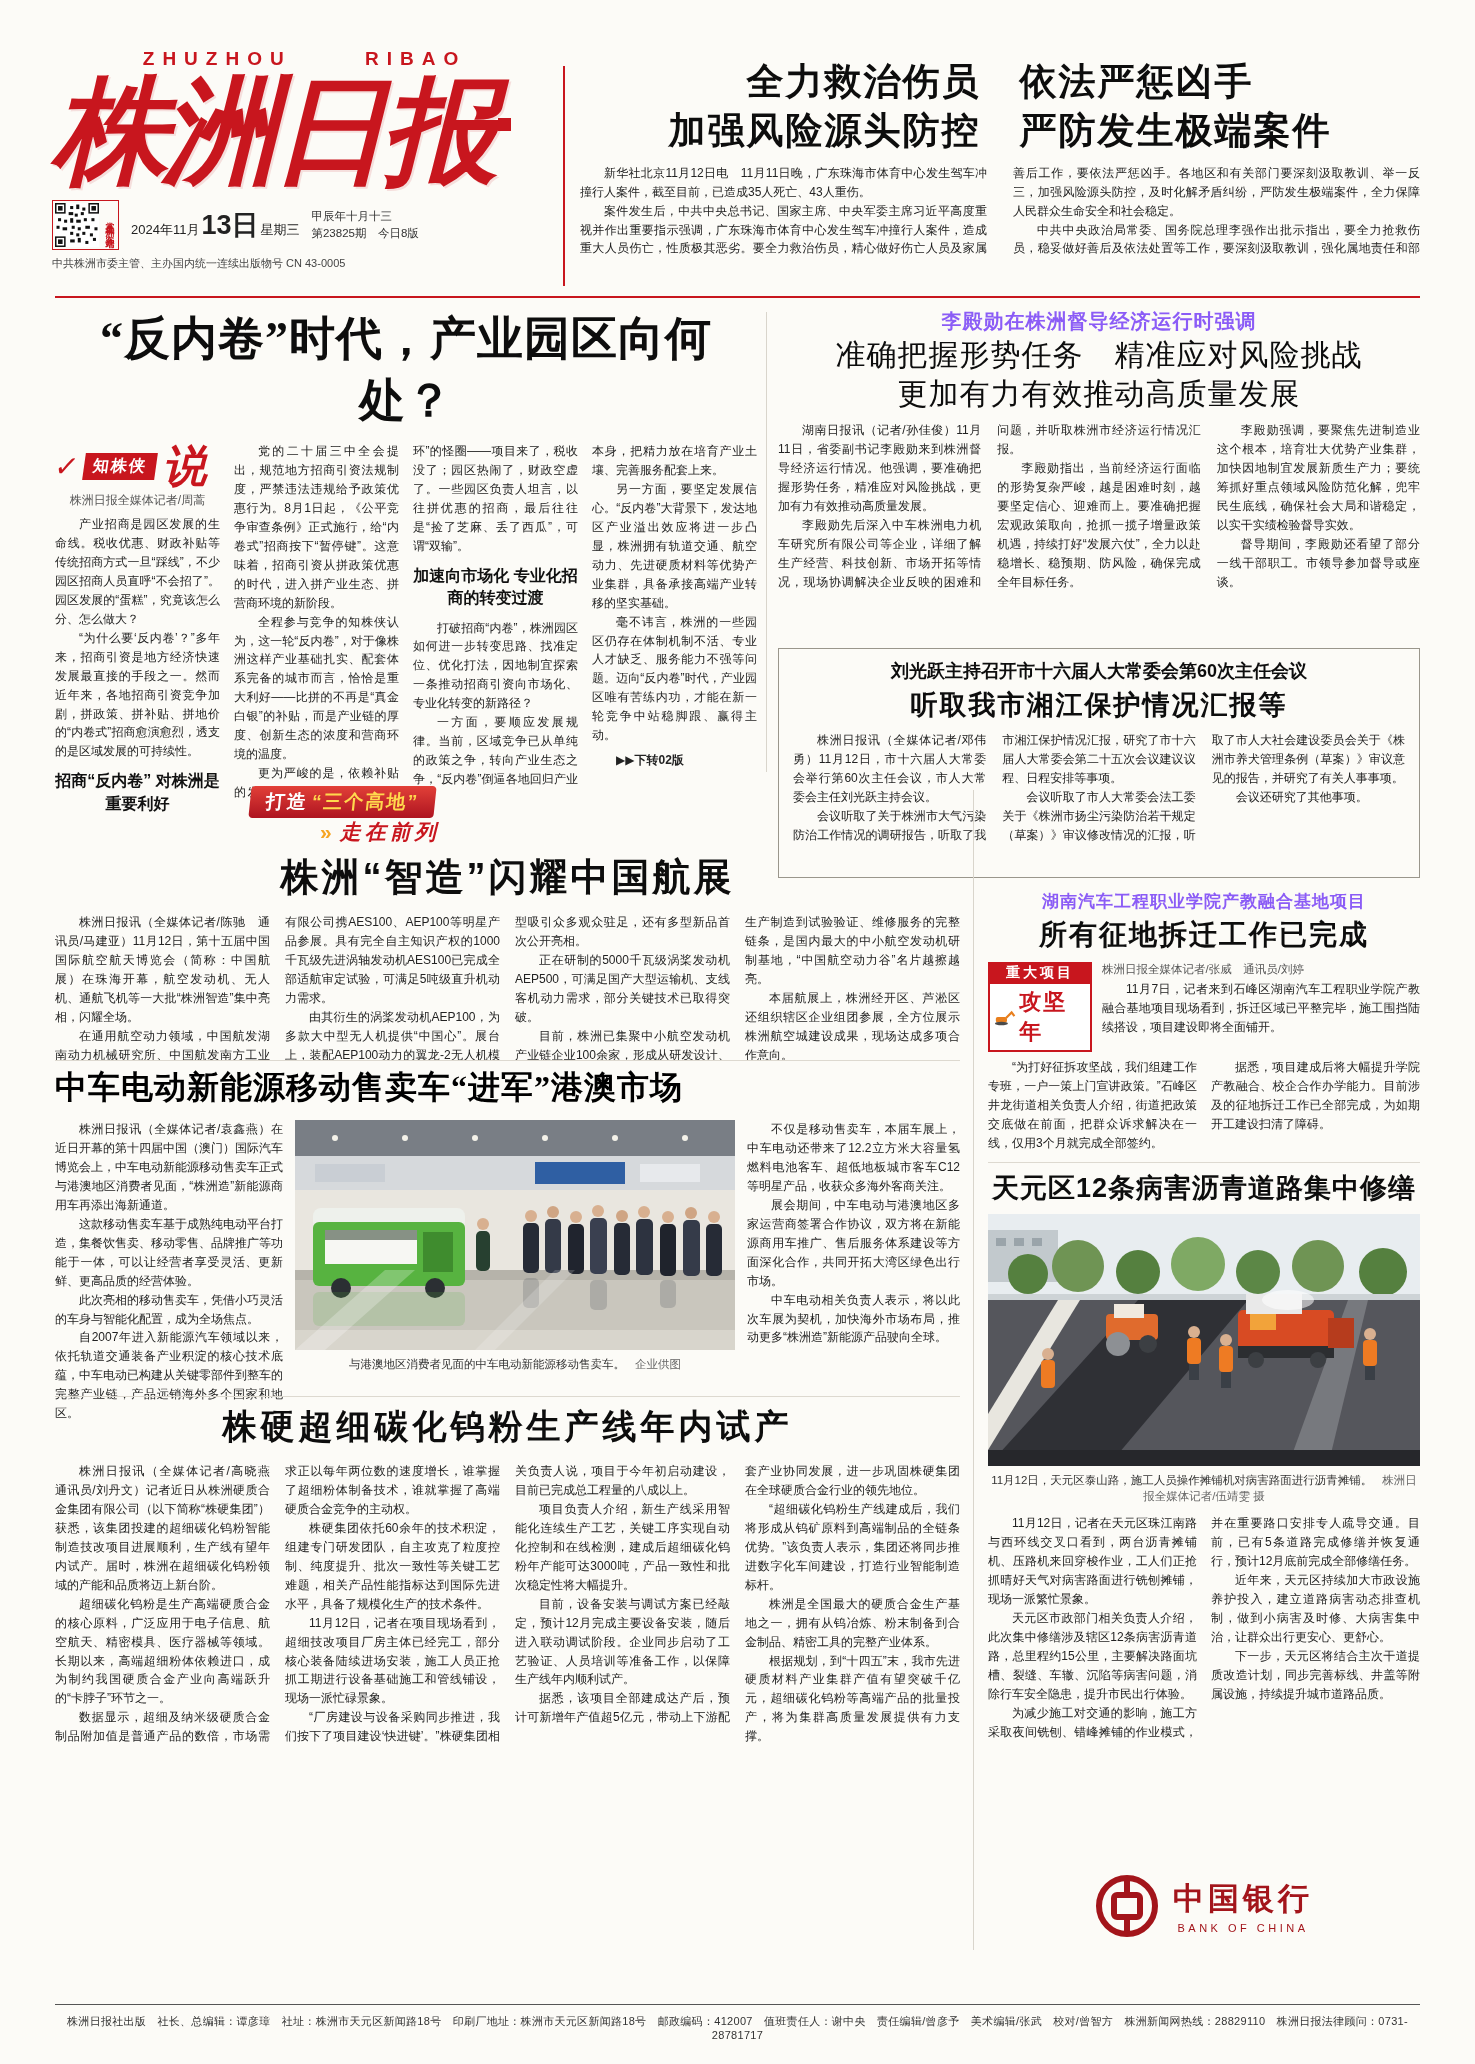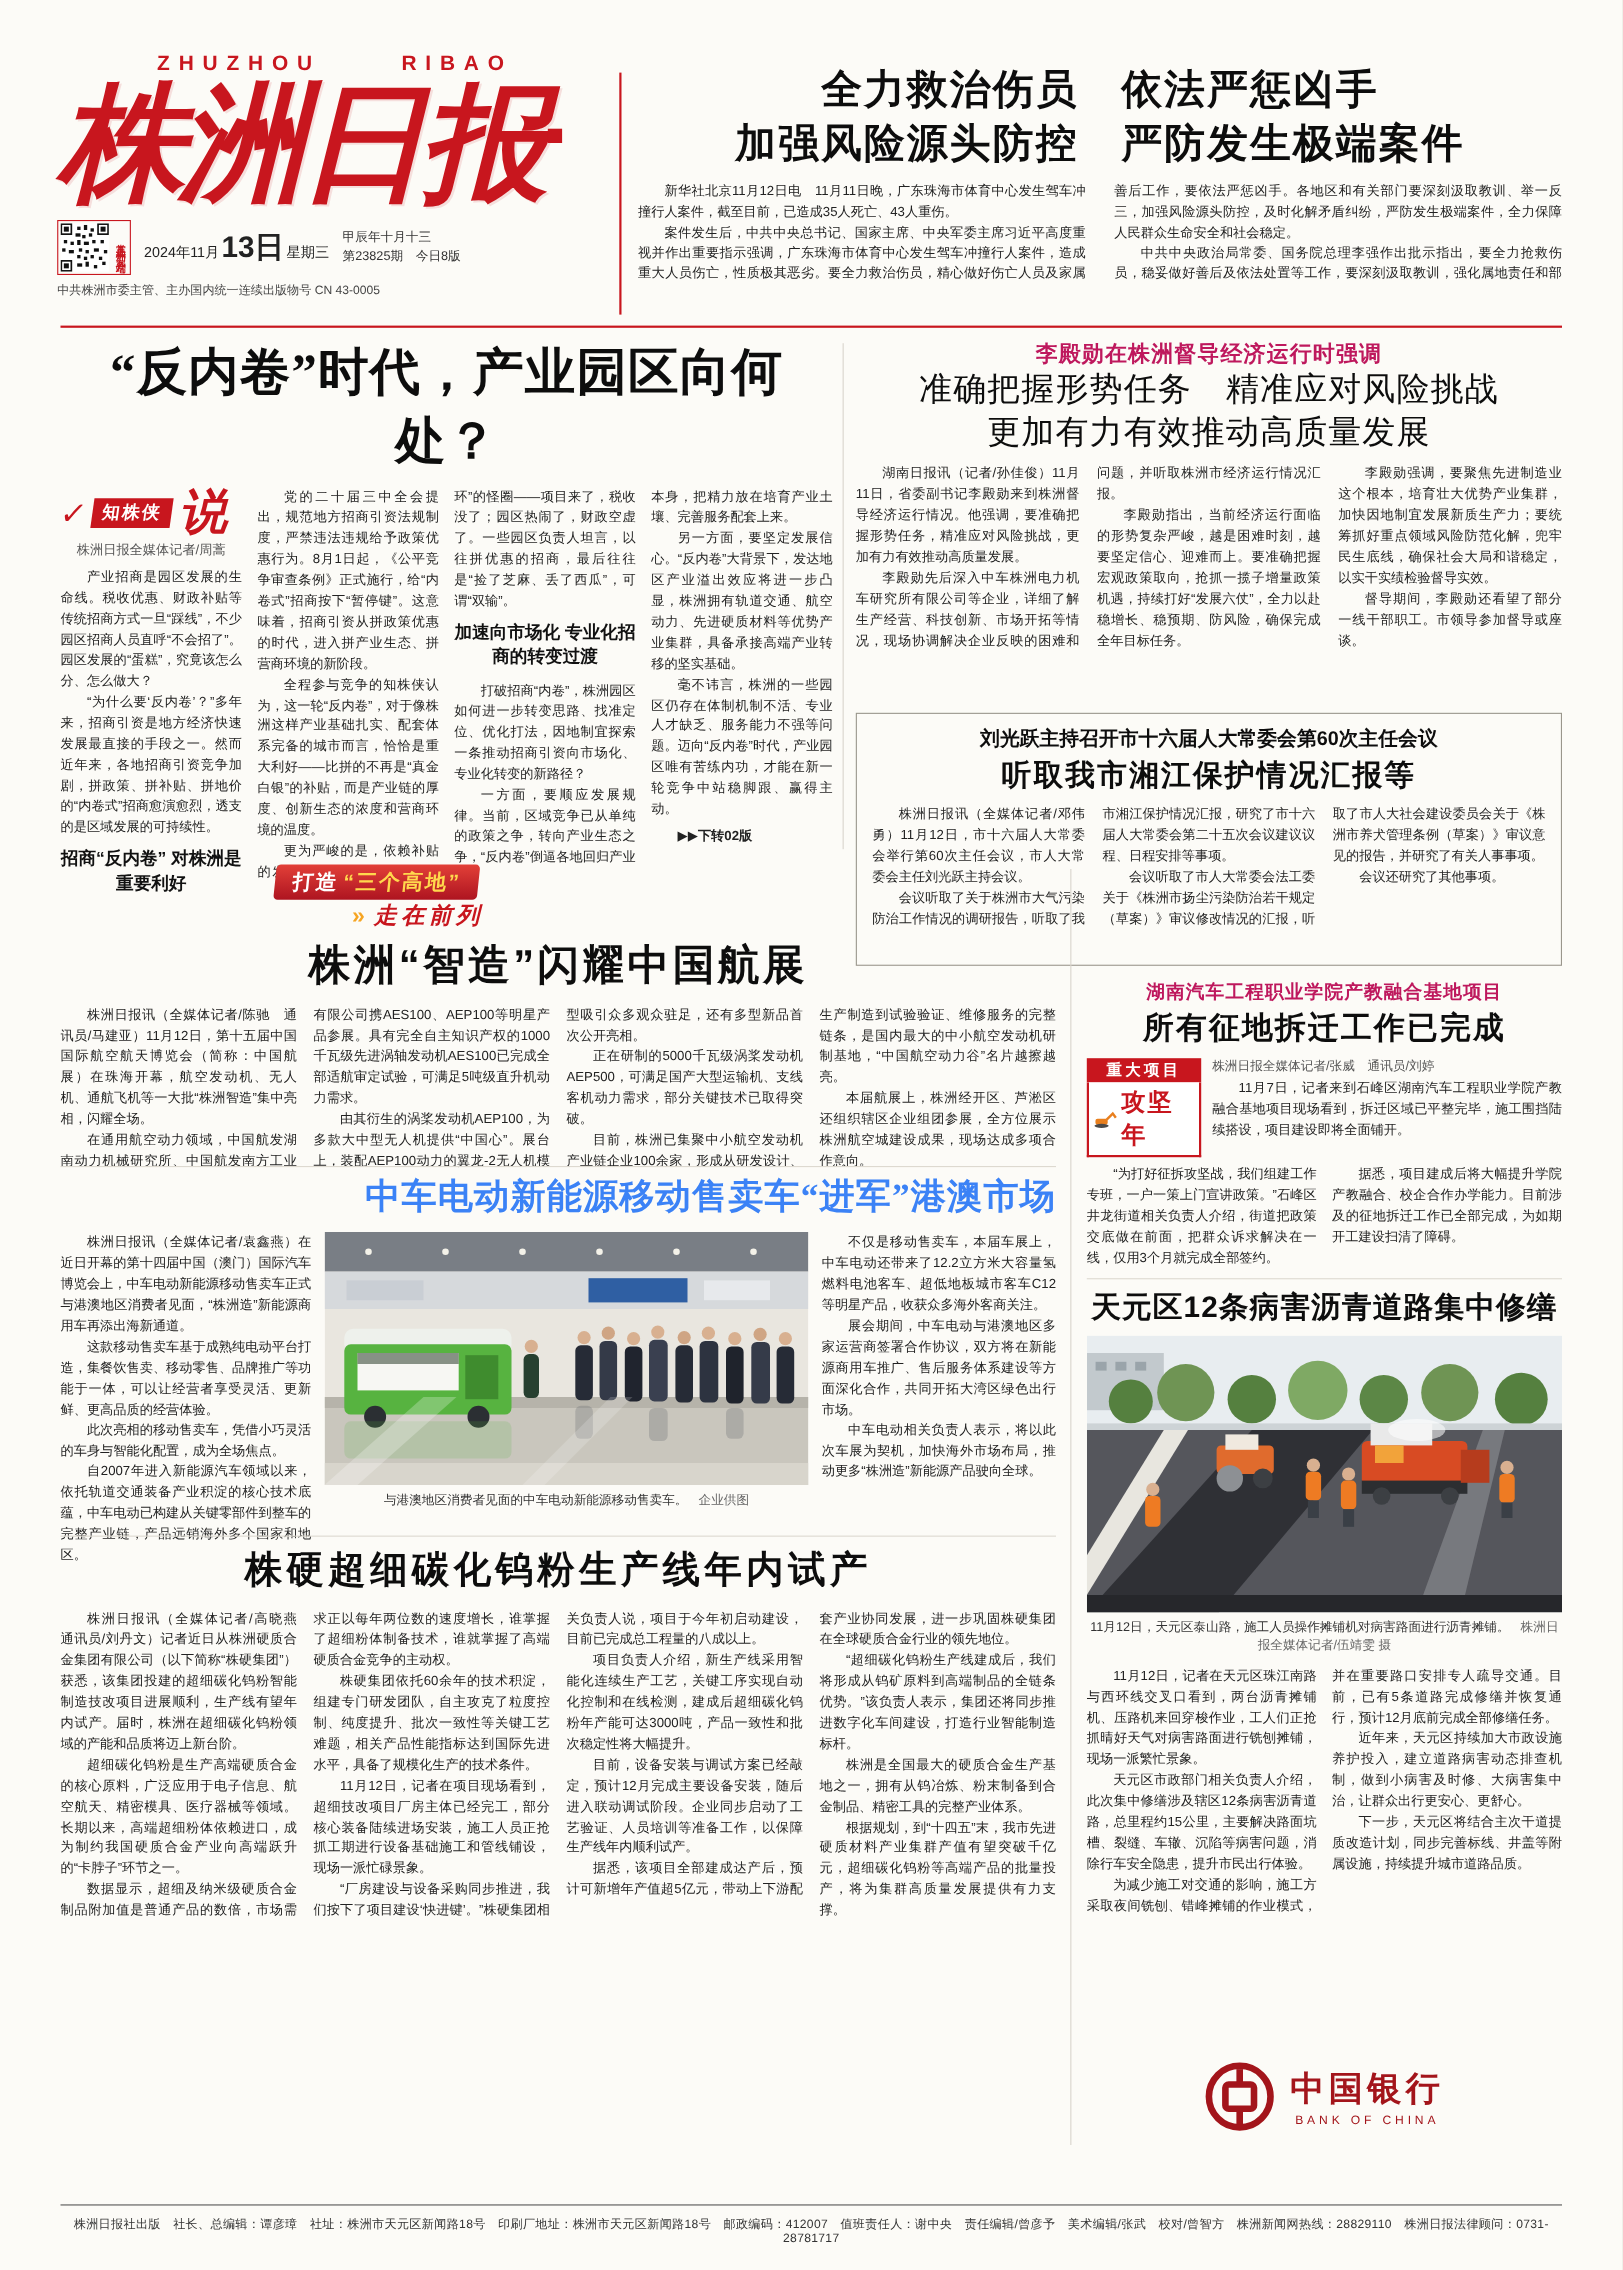--- a/index.html
+++ b/index.html
@@ -23,35 +23,35 @@
   
   .vline-red{width:2px;background:#c8161e}
   .hline-red{height:2px;background:#c8161e}
   .vline{width:1px;background:#d9d5cc}
   .hline{height:1px;background:#ddd9d0}
   
   .bodycol{column-gap:15px}
   .bodycol p, p.bt{font-size:12px;line-height:1.58;text-align:justify;text-indent:2em;color:#222}
   .byline{font-size:12px;color:#555;text-align:center;margin:4px 0 6px}
   .kicker-red{color:#c8161e;font-size:23px;font-weight:bold;text-align:center;letter-spacing:1px}
-  .kicker-blk{color:#be185d;font-size:20px;font-weight:600;text-align:center;letter-spacing:1px}
+  .kicker-blk{color:#8b5cf6;font-size:20px;font-weight:600;text-align:center;letter-spacing:1px}
   .jump{color:#c8161e;font-weight:bold;font-size:13px;text-align:right;text-indent:0;margin-top:6px}
   .subhead{font-size:16px;font-weight:900;text-align:center;margin:9px 0;break-inside:avoid;color:#111;line-height:1.4}
   .caption{font-size:11.5px;color:#333;text-align:center;line-height:1.4}
   .caption .credit{color:#666;margin-left:10px}
   
   .hl-top{font-size:37px;font-weight:900;text-align:center;letter-spacing:2px;line-height:1.32;color:#0d0d0d}
   .hl-lead{font-family:"Liberation Serif","DejaVu Serif",serif;font-size:46px;font-weight:900;
            text-align:center;letter-spacing:1px;color:#0d0d0d;margin-bottom:10px}
   .hl-sup{font-size:30px;font-weight:400;text-align:center;letter-spacing:1px;line-height:1.3;color:#0d0d0d}
   .hl-npc-s{font-size:18px;font-weight:bold;text-align:center;color:#0d0d0d}
   .hl-npc-b{font-size:27px;font-weight:900;text-align:center;letter-spacing:2px;color:#0d0d0d;margin:4px 0 8px}
   .hl-air{font-size:38px;font-weight:900;text-align:center;letter-spacing:3px;color:#0d0d0d;margin:6px 0 10px}
-  .hl-crrc{font-family:"Liberation Serif","DejaVu Serif",serif;font-size:32px;font-weight:900;text-align:right;
-           letter-spacing:1px;color:#3b82f6;margin-bottom:10px}
+  .hl-crrc{font-family:"Liberation Serif","DejaVu Serif",serif;font-size:32px;font-weight:900;text-align:left;
+           letter-spacing:1px;color:#000000;margin-bottom:10px}
   .hl-tung{font-size:34px;font-weight:900;text-align:center;letter-spacing:4px;color:#0d0d0d;margin-bottom:12px}
   .hl-campus{font-size:28px;font-weight:900;text-align:center;letter-spacing:2px;color:#0d0d0d;margin:3px 0 8px}
   .hl-road{font-size:27px;font-weight:900;text-align:center;letter-spacing:1px;color:#0d0d0d;margin-bottom:8px}
   
   .zzx-logo{display:flex;align-items:center;gap:6px;margin:2px 0 4px;break-inside:avoid}
   .zzx-check{color:#c8161e;font-size:28px;font-weight:bold;transform:skewX(-10deg)}
   .zzx-ribbon{background:#c8161e;color:#fff;font-weight:bold;font-size:16px;padding:3px 9px;
               transform:skewX(-8deg);letter-spacing:2px;white-space:nowrap}
   .zzx-shuo{color:#c8161e;font-size:44px;font-weight:900;font-style:italic;font-family:"DejaVu Serif",serif;line-height:1}
   

